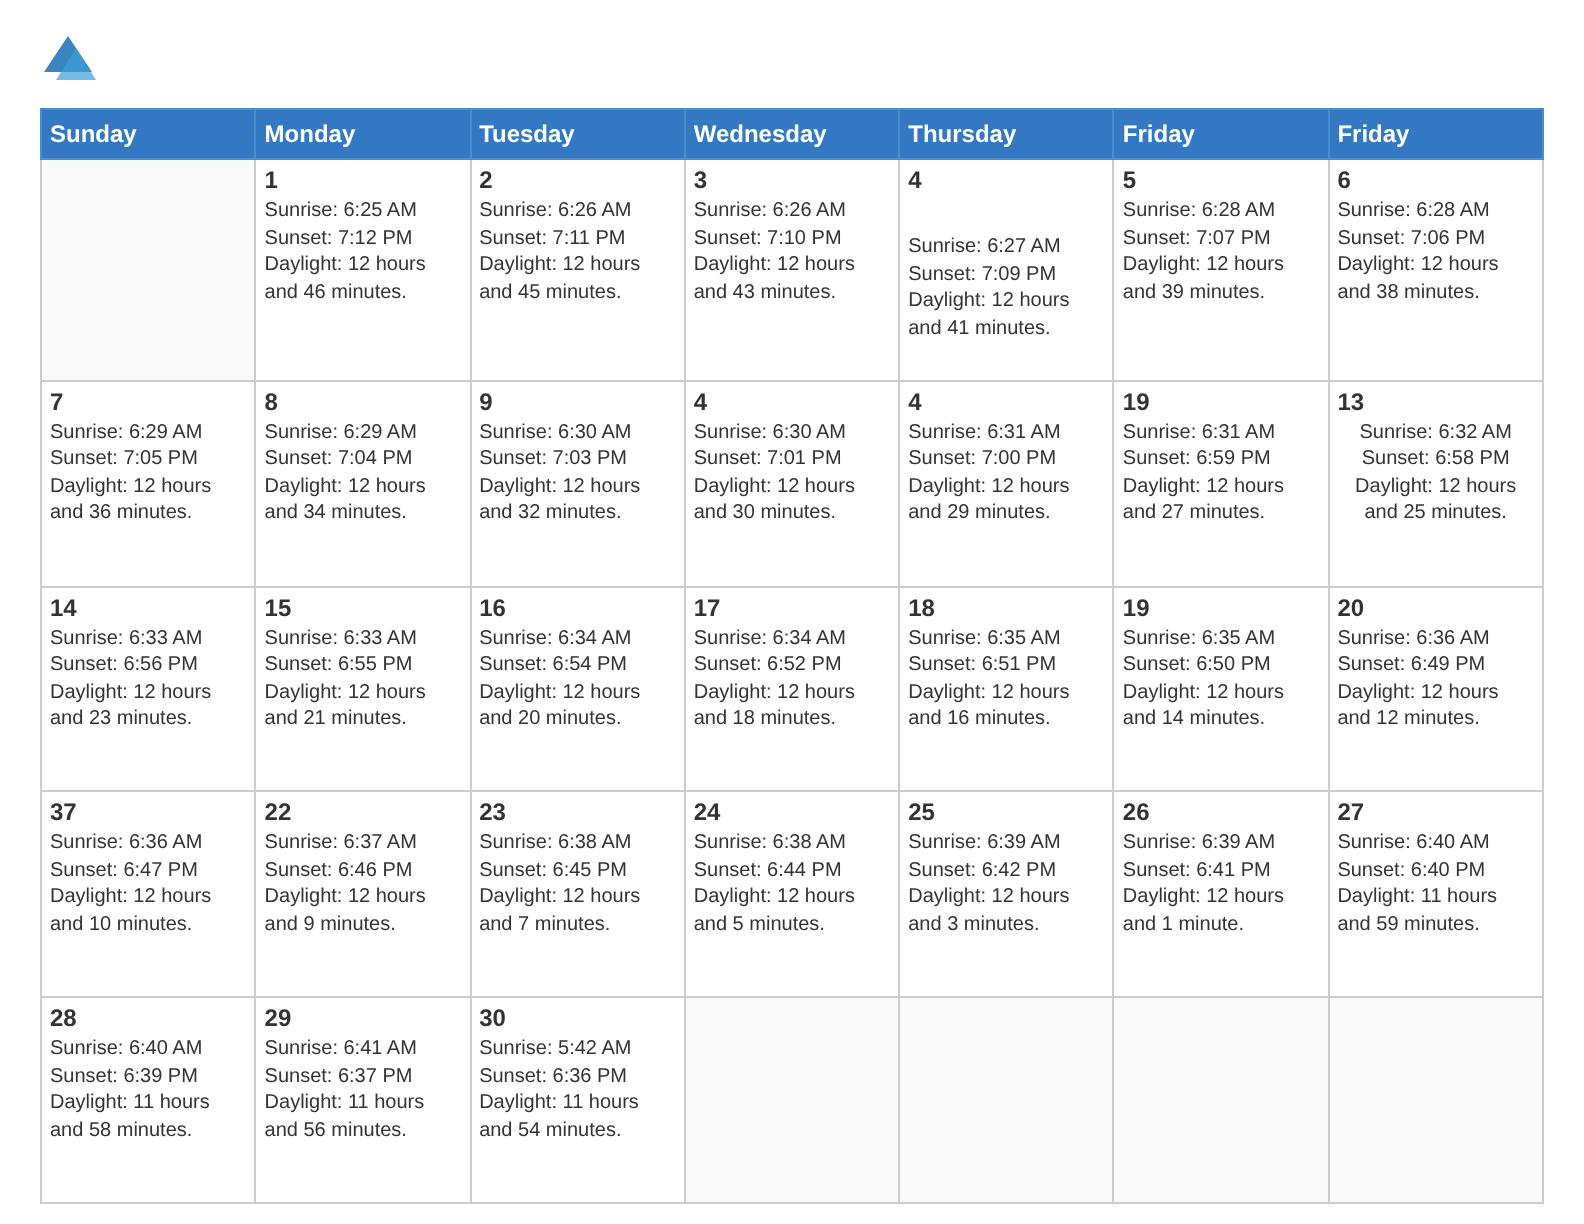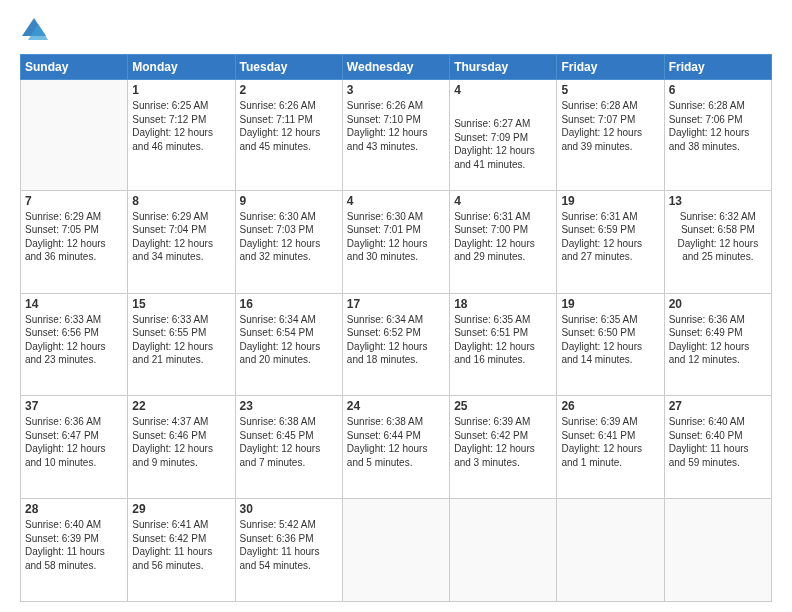--- a/index.html
+++ b/index.html
@@ -276,21 +276,21 @@
         <tr>
           <td>
             <span class="day-num">37</span>
             <div class="day-detail" style="white-space: pre-line;">Sunrise: 6:36 AM
 Sunset: 6:47 PM
 Daylight: 12 hours
 and 10 minutes.</div>
           </td>
           <td>
             <span class="day-num">22</span>
-            <div class="day-detail" style="white-space: pre-line;">Sunrise: 4:37 AM
+            <div class="day-detail" style="white-space: pre-line;">Sunrise: 6:37 AM
 Sunset: 6:46 PM
 Daylight: 12 hours
 and 9 minutes.</div>
           </td>
           <td>
             <span class="day-num">23</span>
             <div class="day-detail" style="white-space: pre-line;">Sunrise: 6:38 AM
 Sunset: 6:45 PM
 Daylight: 12 hours
 and 7 minutes.</div>
@@ -328,21 +328,21 @@
           <td>
             <span class="day-num">28</span>
             <div class="day-detail" style="white-space: pre-line;">Sunrise: 6:40 AM
 Sunset: 6:39 PM
 Daylight: 11 hours
 and 58 minutes.</div>
           </td>
           <td>
             <span class="day-num">29</span>
             <div class="day-detail" style="white-space: pre-line;">Sunrise: 6:41 AM
-Sunset: 6:42 PM
+Sunset: 6:37 PM
 Daylight: 11 hours
 and 56 minutes.</div>
           </td>
           <td>
             <span class="day-num">30</span>
             <div class="day-detail" style="white-space: pre-line;">Sunrise: 5:42 AM
 Sunset: 6:36 PM
 Daylight: 11 hours
 and 54 minutes.</div>
           </td>

